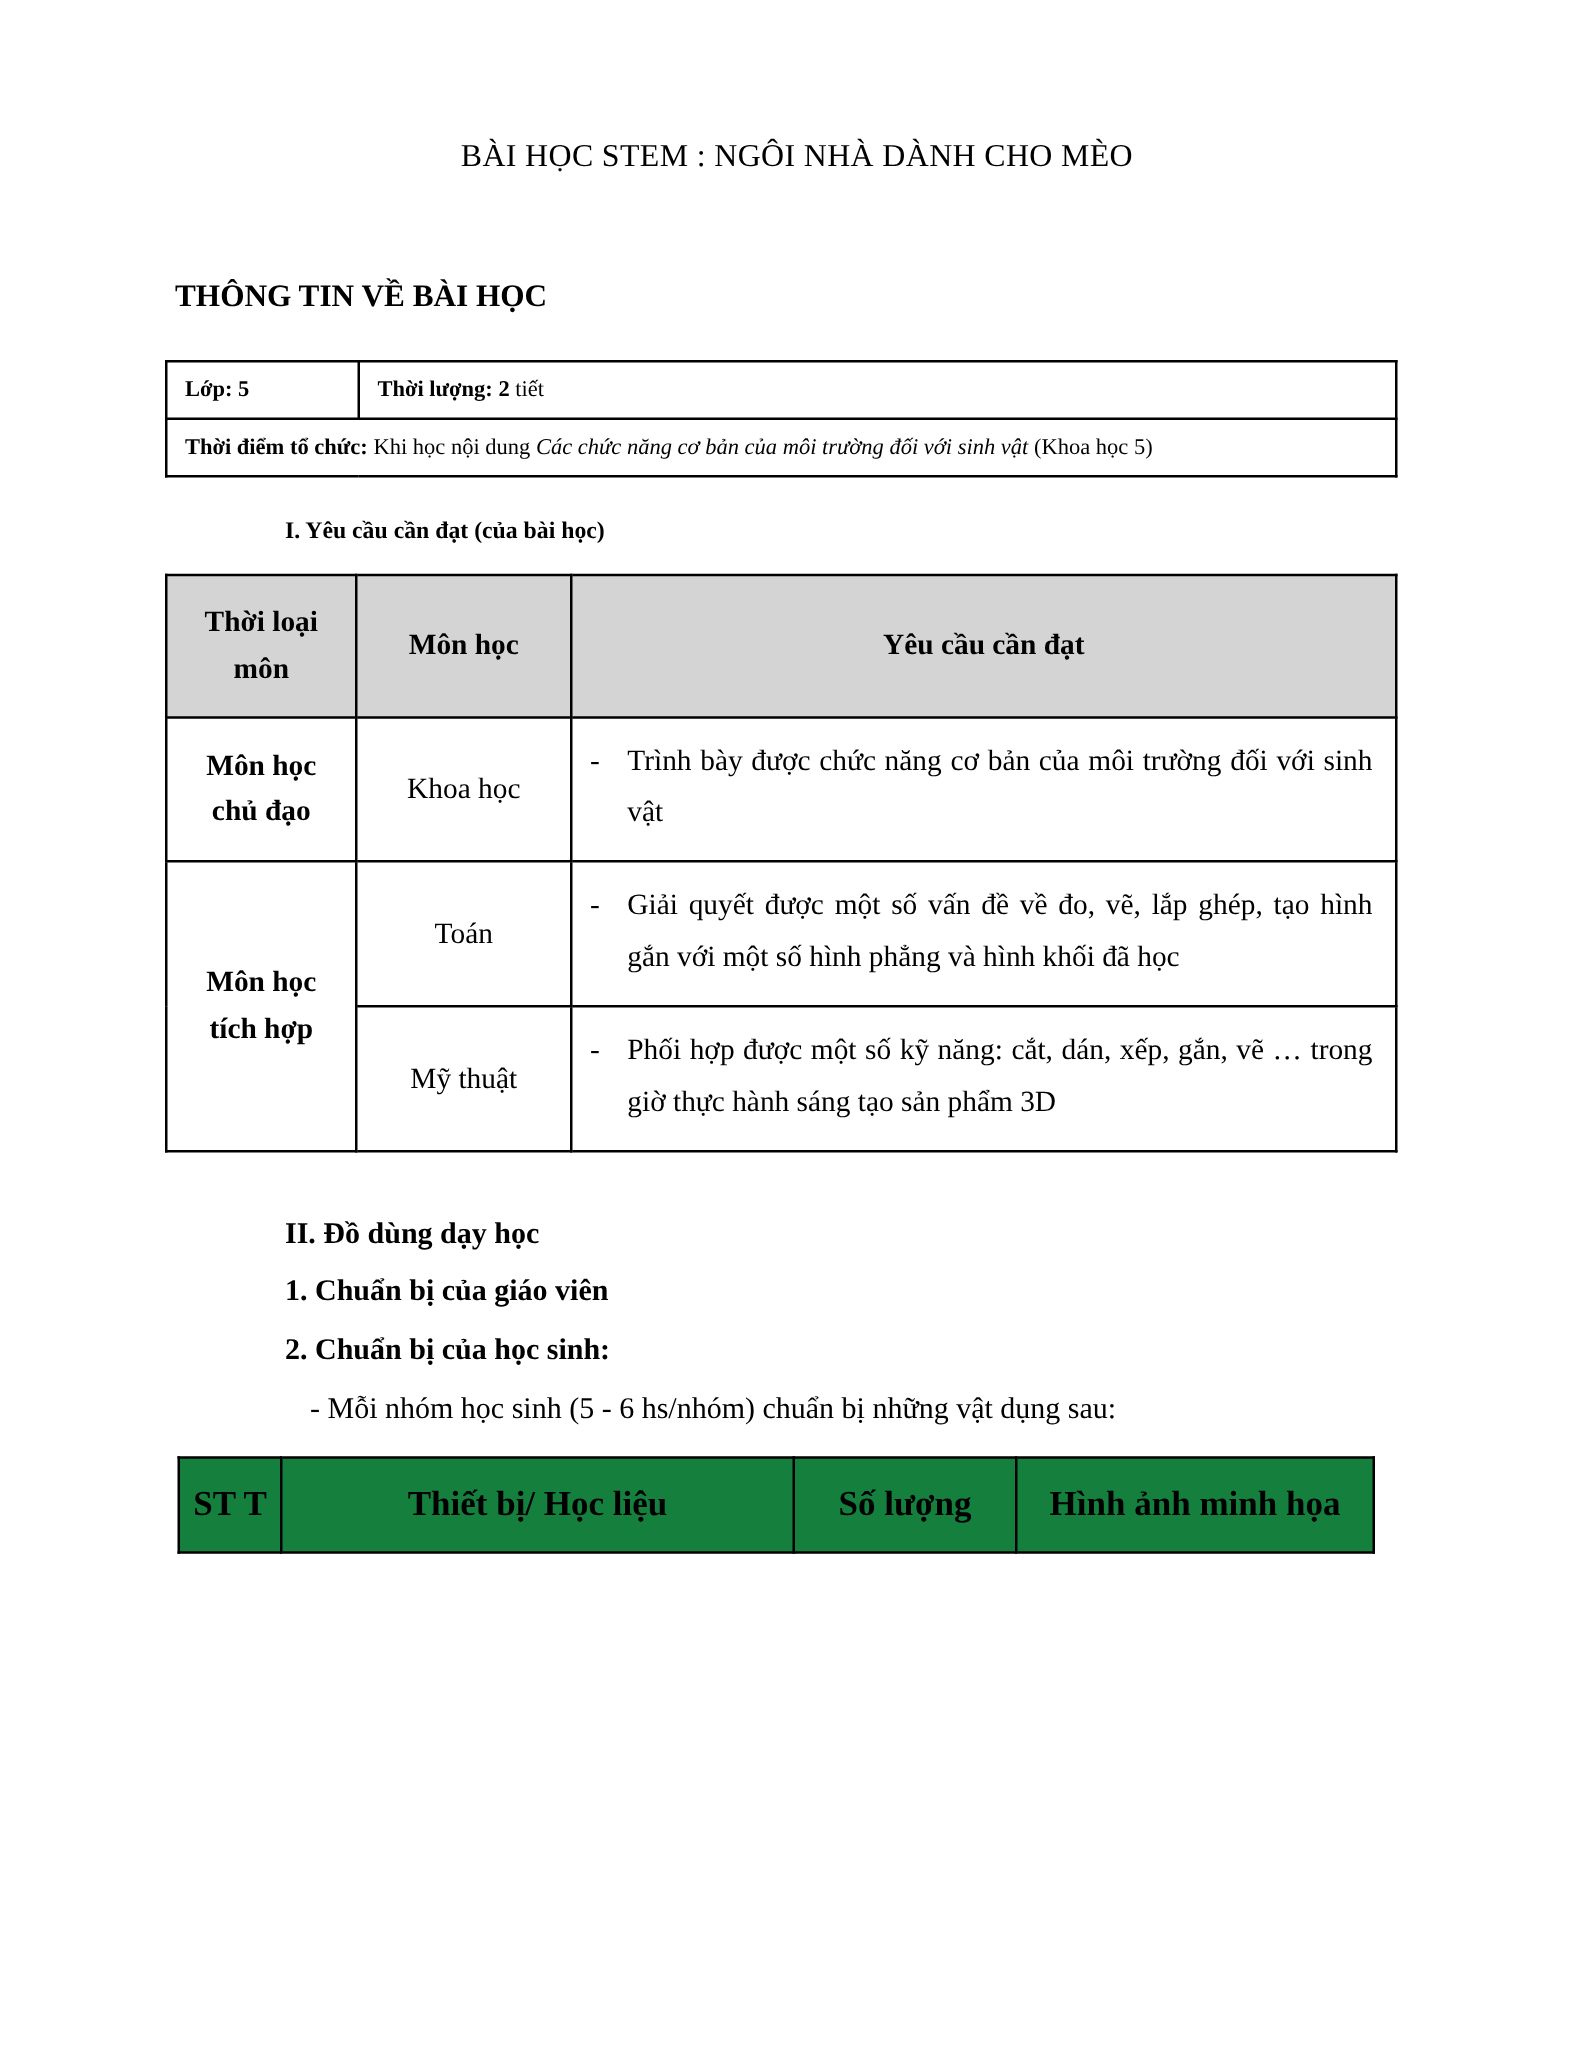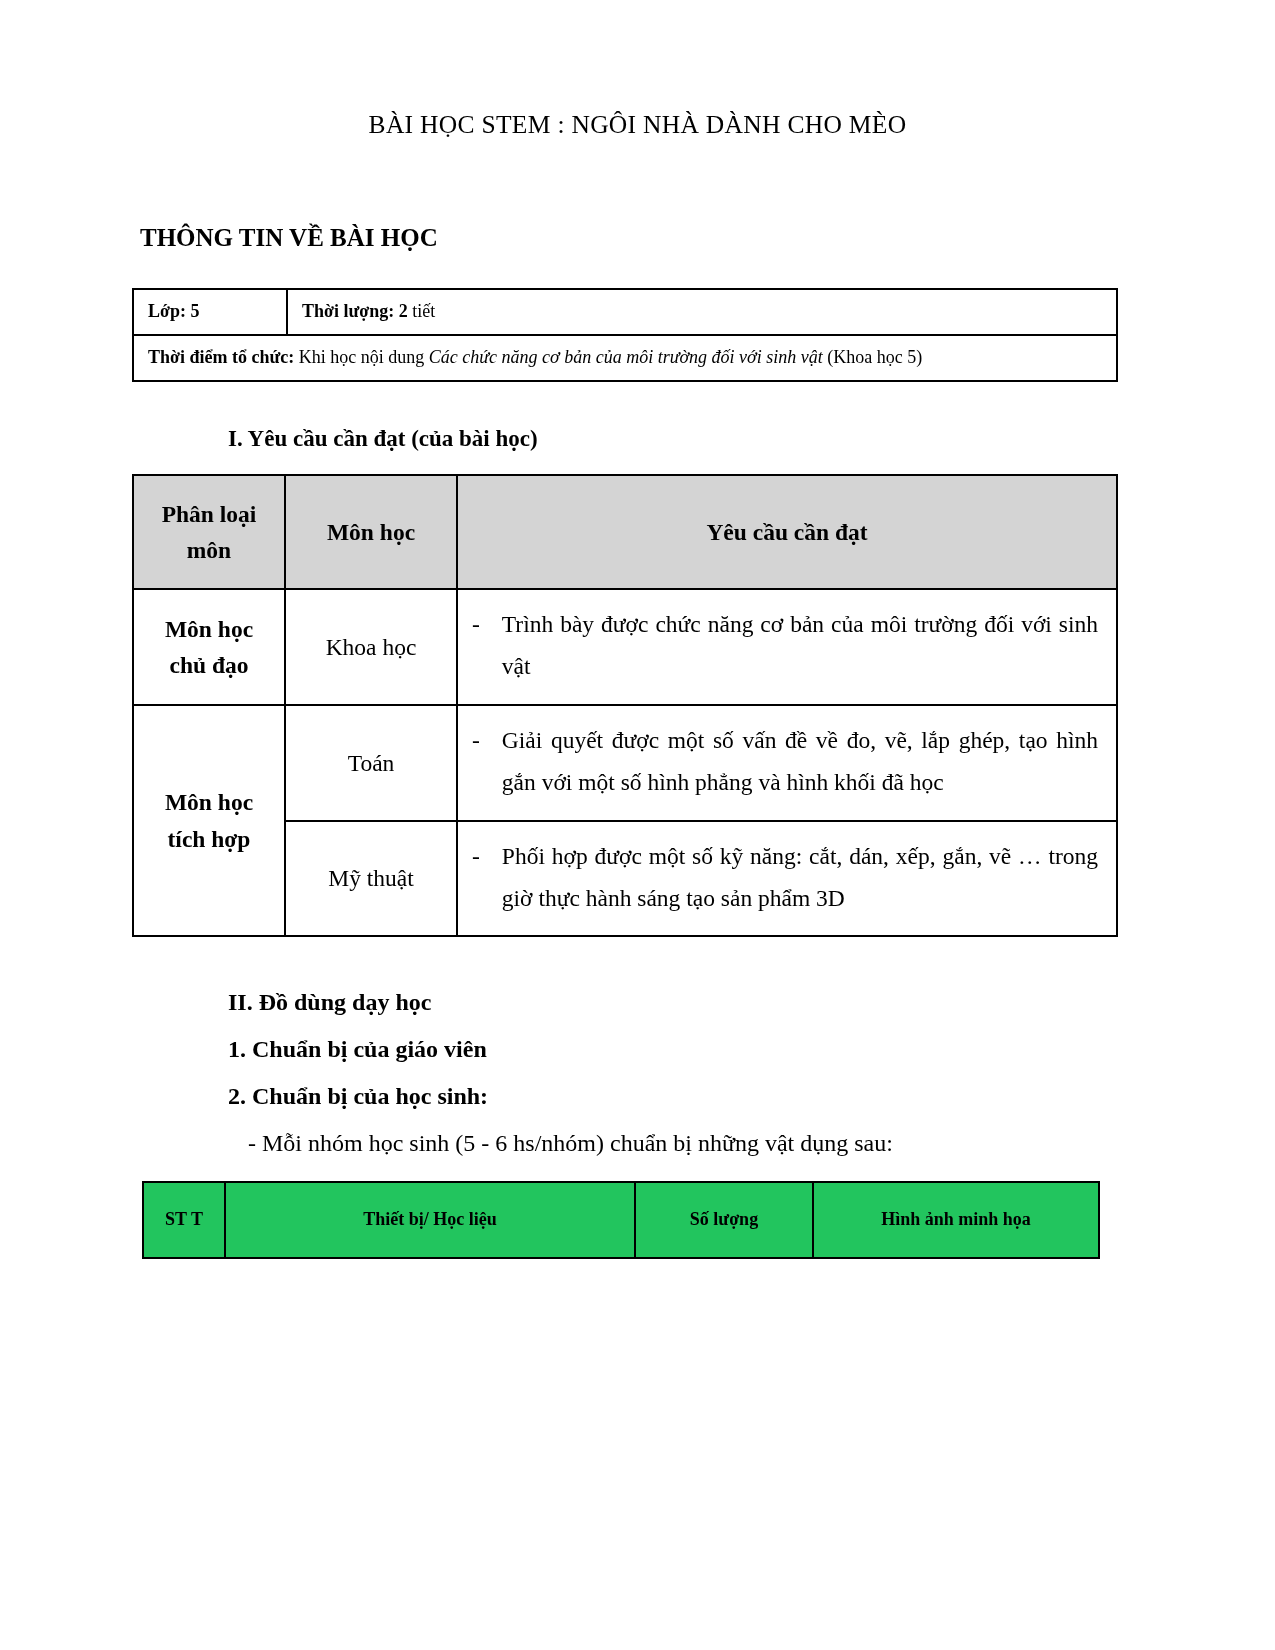--- a/index.html
+++ b/index.html
@@ -55,24 +55,24 @@
     font-size: 18px;
     line-height: 1.45;
     vertical-align: top;
   }
   td.cell-lop { width: 126px; }
   .b { font-weight: bold; }
   .i { font-style: italic; }
   
   .sub-head {
     font-weight: bold;
-    font-size: 23px;
+    font-size: 19px;
     margin: 0;
     padding-left: 228px;
-    padding-top: 43px;
+    padding-top: 32px;
     line-height: 1.2;
   }
   table.goals {
     width: 986px;
     margin: 22px 0 0 132px;
   }
   table.goals th, table.goals td {
     border: 2.4px solid #000;
     font-size: 23.5px;
     line-height: 1.55;
@@ -127,23 +127,23 @@
   .sec2 p.bold { font-weight: bold; }
   .sec2 p.indent { padding-left: 20px; }
   .sec2-top { padding-top: 42px; }
   
   table.materials {
     width: 958px;
     margin: 14px 0 0 142px;
   }
   table.materials th {
     border: 2.4px solid #000;
-    background: #22c55e;
-    font-weight: bold;
-    font-size: 18px;
+    background: #15803d;
+    font-weight: bold;
+    font-size: 28px;
     text-align: center;
     padding: 6px 4px;
     height: 62px;
     line-height: 1.12;
     vertical-align: middle;
   }
   th.m-stt { width: 72px; }
   th.m-sl  { width: 168px; }
   th.m-img { width: 276px; }
 </style>
@@ -176,21 +176,21 @@
         </td>
       </tr>
     </tbody>
   </table>
 
   <h3 class="sub-head">I. Yêu cầu cần đạt (của bài học)</h3>
 
   <table class="goals">
     <thead>
       <tr>
-        <th class="col-phanloai">Phân loại môn</th>
+        <th class="col-phanloai">Thời loại môn</th>
         <th class="col-monhoc">Môn học</th>
         <th>Yêu cầu cần đạt</th>
       </tr>
     </thead>
     <tbody>
       <tr>
         <td class="c-phanloai">Môn học chủ đạo</td>
         <td class="c-monhoc">Khoa học</td>
         <td class="c-yeucau">
           <div class="req">

